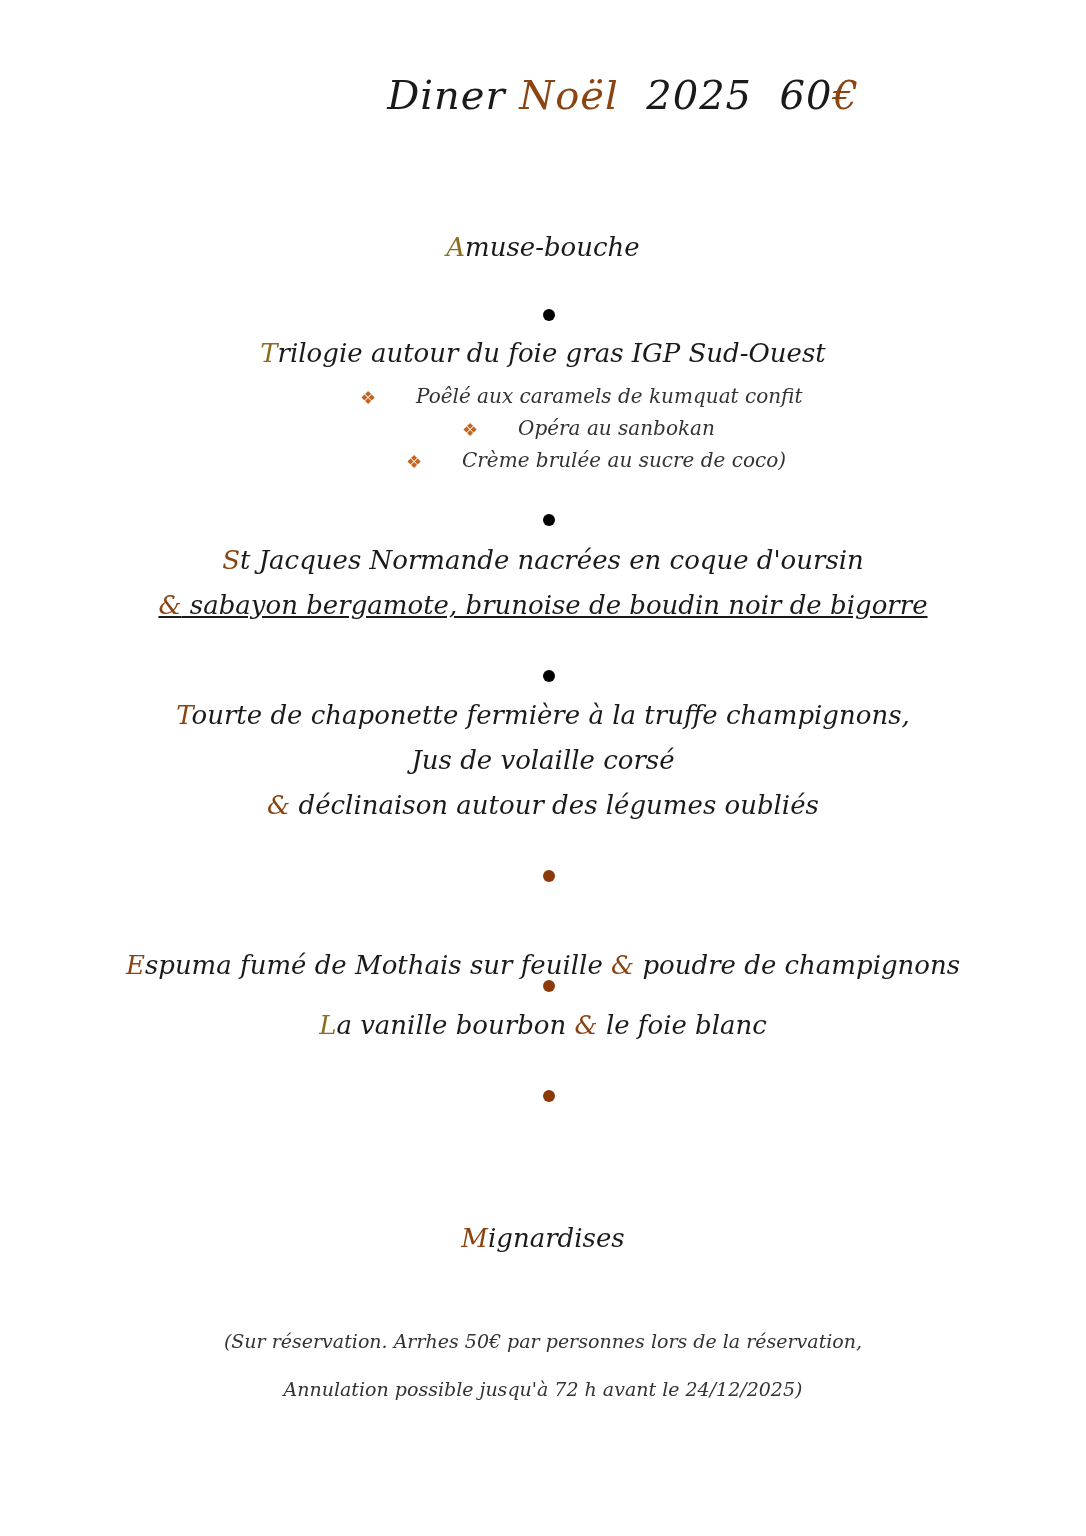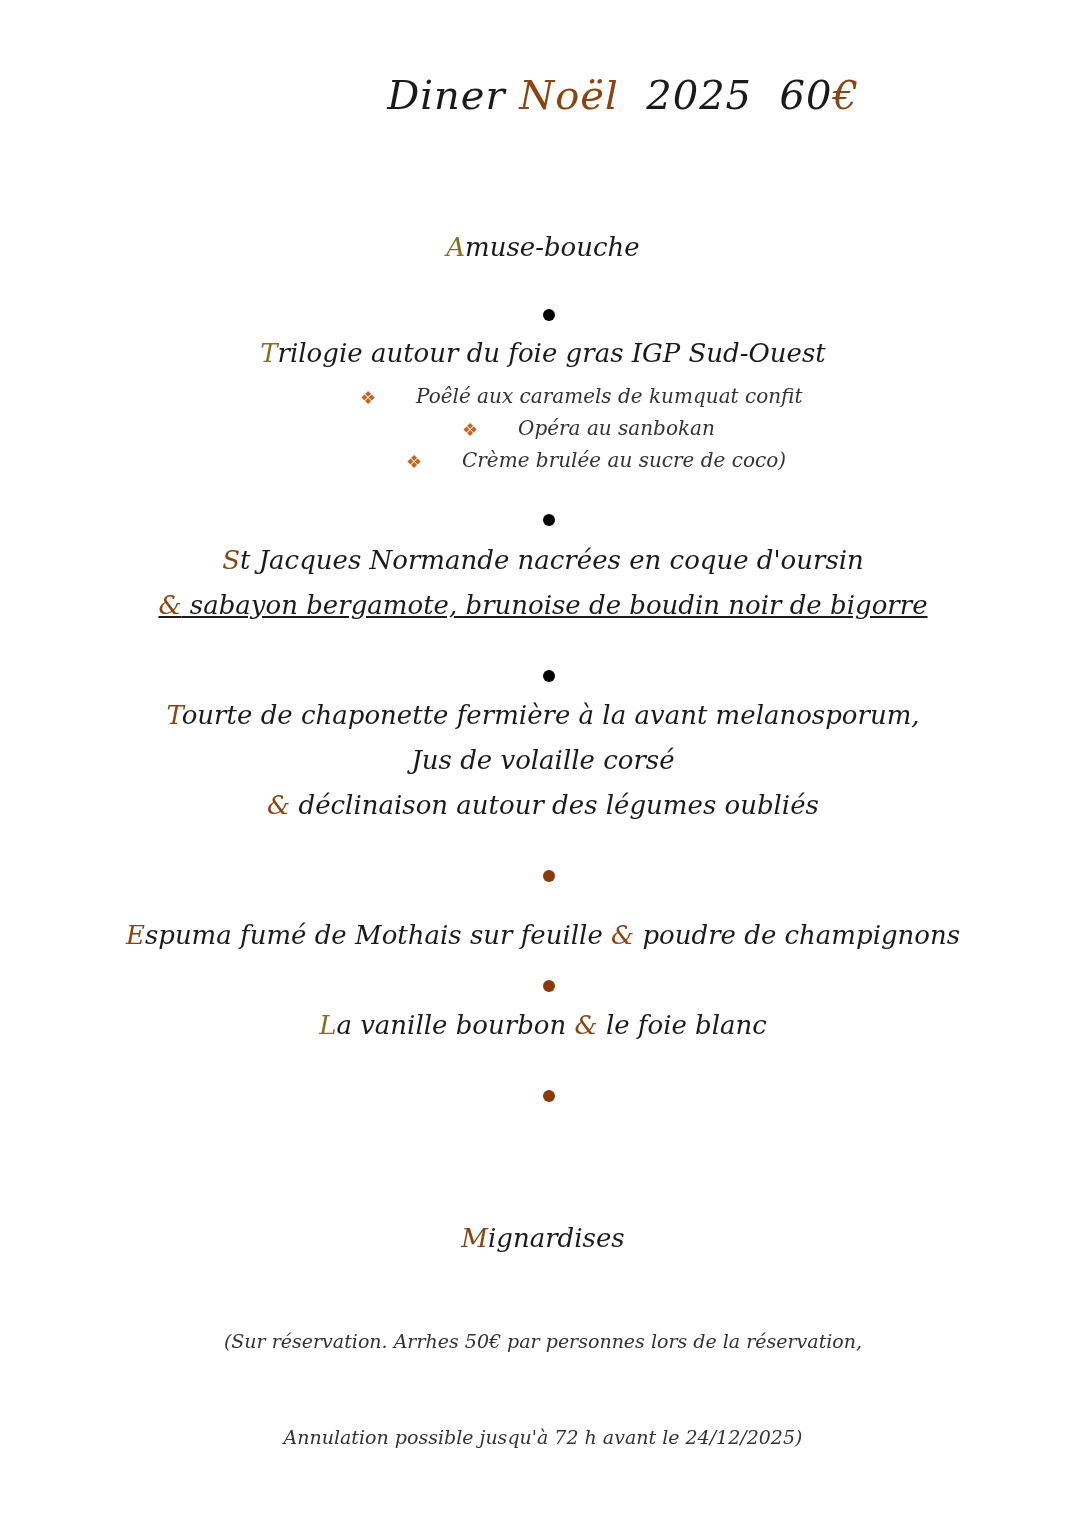--- a/index.html
+++ b/index.html
@@ -51,41 +51,41 @@
 <div class="line course" style="top:545px;">
   <span class="accent">S</span><span>t Jacques Normande nacrées en coque d'oursin</span>
 </div>
 <div class="line course" style="top:590px;text-decoration:underline;">
   <span class="accent">&amp;</span><span> sabayon bergamote, brunoise de boudin noir de bigorre</span>
 </div>
 
 <div class="dot black" style="top:670px;"></div>
 
 <div class="line course" style="top:700px;">
-  <span class="accent">T</span><span>ourte de chaponette fermière à la avant melanosporum,</span>
+  <span class="accent">T</span><span>ourte de chaponette fermière à la truffe champignons,</span>
 </div>
 <div class="line course" style="top:745px;">
   <span>Jus de volaille corsé</span>
 </div>
 <div class="line course" style="top:790px;">
   <span class="accent">&amp;</span><span> déclinaison autour des légumes oubliés</span>
 </div>
 
 <div class="dot brown" style="top:870px;"></div>
 
-<div class="line course" style="top:920px;">
+<div class="line course" style="top:950px;">
   <span class="accent">E</span><span>spuma fumé de Mothais sur feuille </span><span class="accent">&amp;</span><span> poudre de champignons</span>
 </div>
 
 <div class="dot brown" style="top:980px;"></div>
 
 <div class="line course" style="top:1010px;">
   <span class="olive">L</span><span>a vanille bourbon </span><span class="accent">&amp;</span><span> le foie blanc</span>
 </div>
 
 <div class="dot brown" style="top:1090px;"></div>
 
 <div class="line course" style="top:1223px;">
   <span class="accent">M</span><span>ignardises</span>
 </div>
 
 <div class="line note" style="top:1330px; padding-right:40px;">(Sur réservation.  Arrhes 50€ par personnes lors de la réservation,</div>
-<div class="line note" style="top:1378px;margin-top:48px;">Annulation possible jusqu'à 72 h avant le 24/12/2025)</div>
+<div class="line note" style="top:1378px;">Annulation possible jusqu'à 72 h avant le 24/12/2025)</div>
 
 </body></html>

